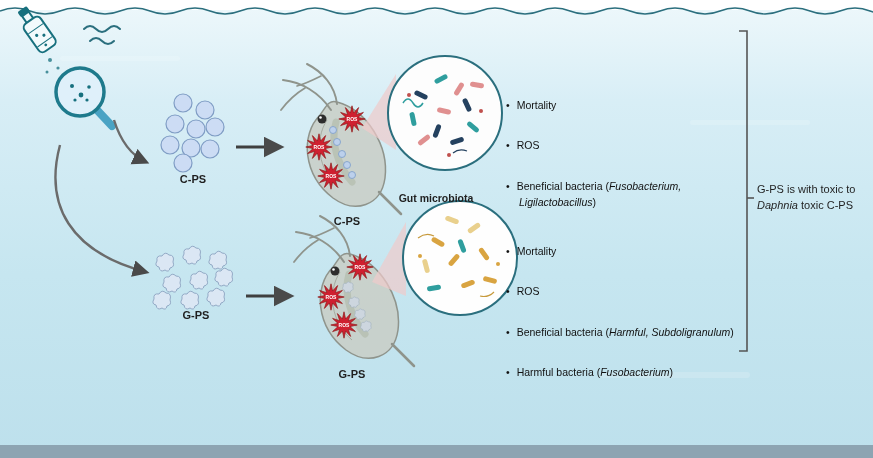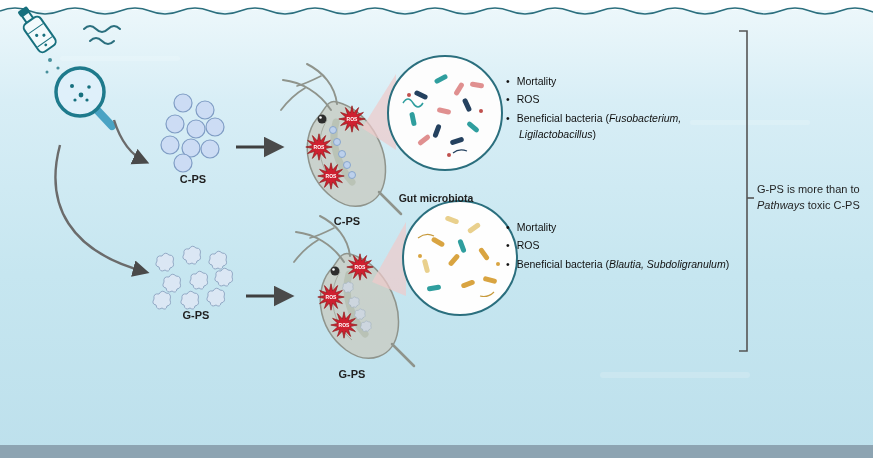--- a/index.html
+++ b/index.html
@@ -4,21 +4,21 @@
 <style>
   html,body{margin:0;padding:0;background:#fff;}
   .scene{
     position:relative;width:873px;height:458px;overflow:hidden;
     background:linear-gradient(180deg,#eef8fb 0%,#d8eef6 22%,#c6e6f0 60%,#bde0ec 100%);
     font-family:"Liberation Sans",sans-serif;color:#1f1f1f;
   }
   svg.art{position:absolute;left:0;top:0;}
   .lbl{position:absolute;font-size:11px;color:#1f1f1f;text-align:center;font-weight:bold;}
   .bullets{position:absolute;margin:0;padding:0;list-style:none;font-size:10.5px;line-height:1.55;color:#111;width:250px;}
-  .bullets li{padding-left:13px;text-indent:-13px;margin-bottom:2px;}
+  .bullets li{padding-left:13px;text-indent:-13px;margin-bottom:2px;margin-top:24px;}
   .bullets li::before{content:"\2022";margin-right:7px;}
   .conclusion{position:absolute;left:757px;top:182px;width:114px;font-size:11px;line-height:1.45;color:#1f1f1f;}
 </style>
 </head>
 <body>
 
 <div class="scene">
 
   <svg class="art" width="873" height="458" viewBox="0 0 873 458">
     <defs>
@@ -237,21 +237,22 @@
 
   <ul class="bullets" style="left:506px;top:73px;">
     <li><span>Mortality</span><i></i><span></span></li>
     <li><span>ROS</span><i></i><span></span></li>
     <li><span>Beneficial bacteria (</span><i>Fusobacterium, Ligilactobacillus</i><span>)</span></li>
   </ul>
 
   <ul class="bullets" style="left:506px;top:219px;">
     <li><span>Mortality</span><i></i><span></span></li>
     <li><span>ROS</span><i></i><span></span></li>
-    <li><span>Beneficial bacteria (</span><i>Blautia, Subdoligranulum</i><span>)</span></li>
+    <li><span>Beneficial bacteria (</span><i>Harmful, Subdoligranulum</i><span>)</span></li>
+    <li><span>Harmful bacteria (</span><i>Fusobacterium</i><span>)</span></li>
   </ul>
 
   <div class="conclusion">
-    <div><span>G-PS is more than to</span></div>
-    <div><i>Pathways</i><span> toxic C-PS</span></div>
+    <div><span>G-PS is with toxic to</span></div>
+    <div><i>Daphnia</i><span> toxic C-PS</span></div>
   </div>
 
 </div>
 
 </body></html>

